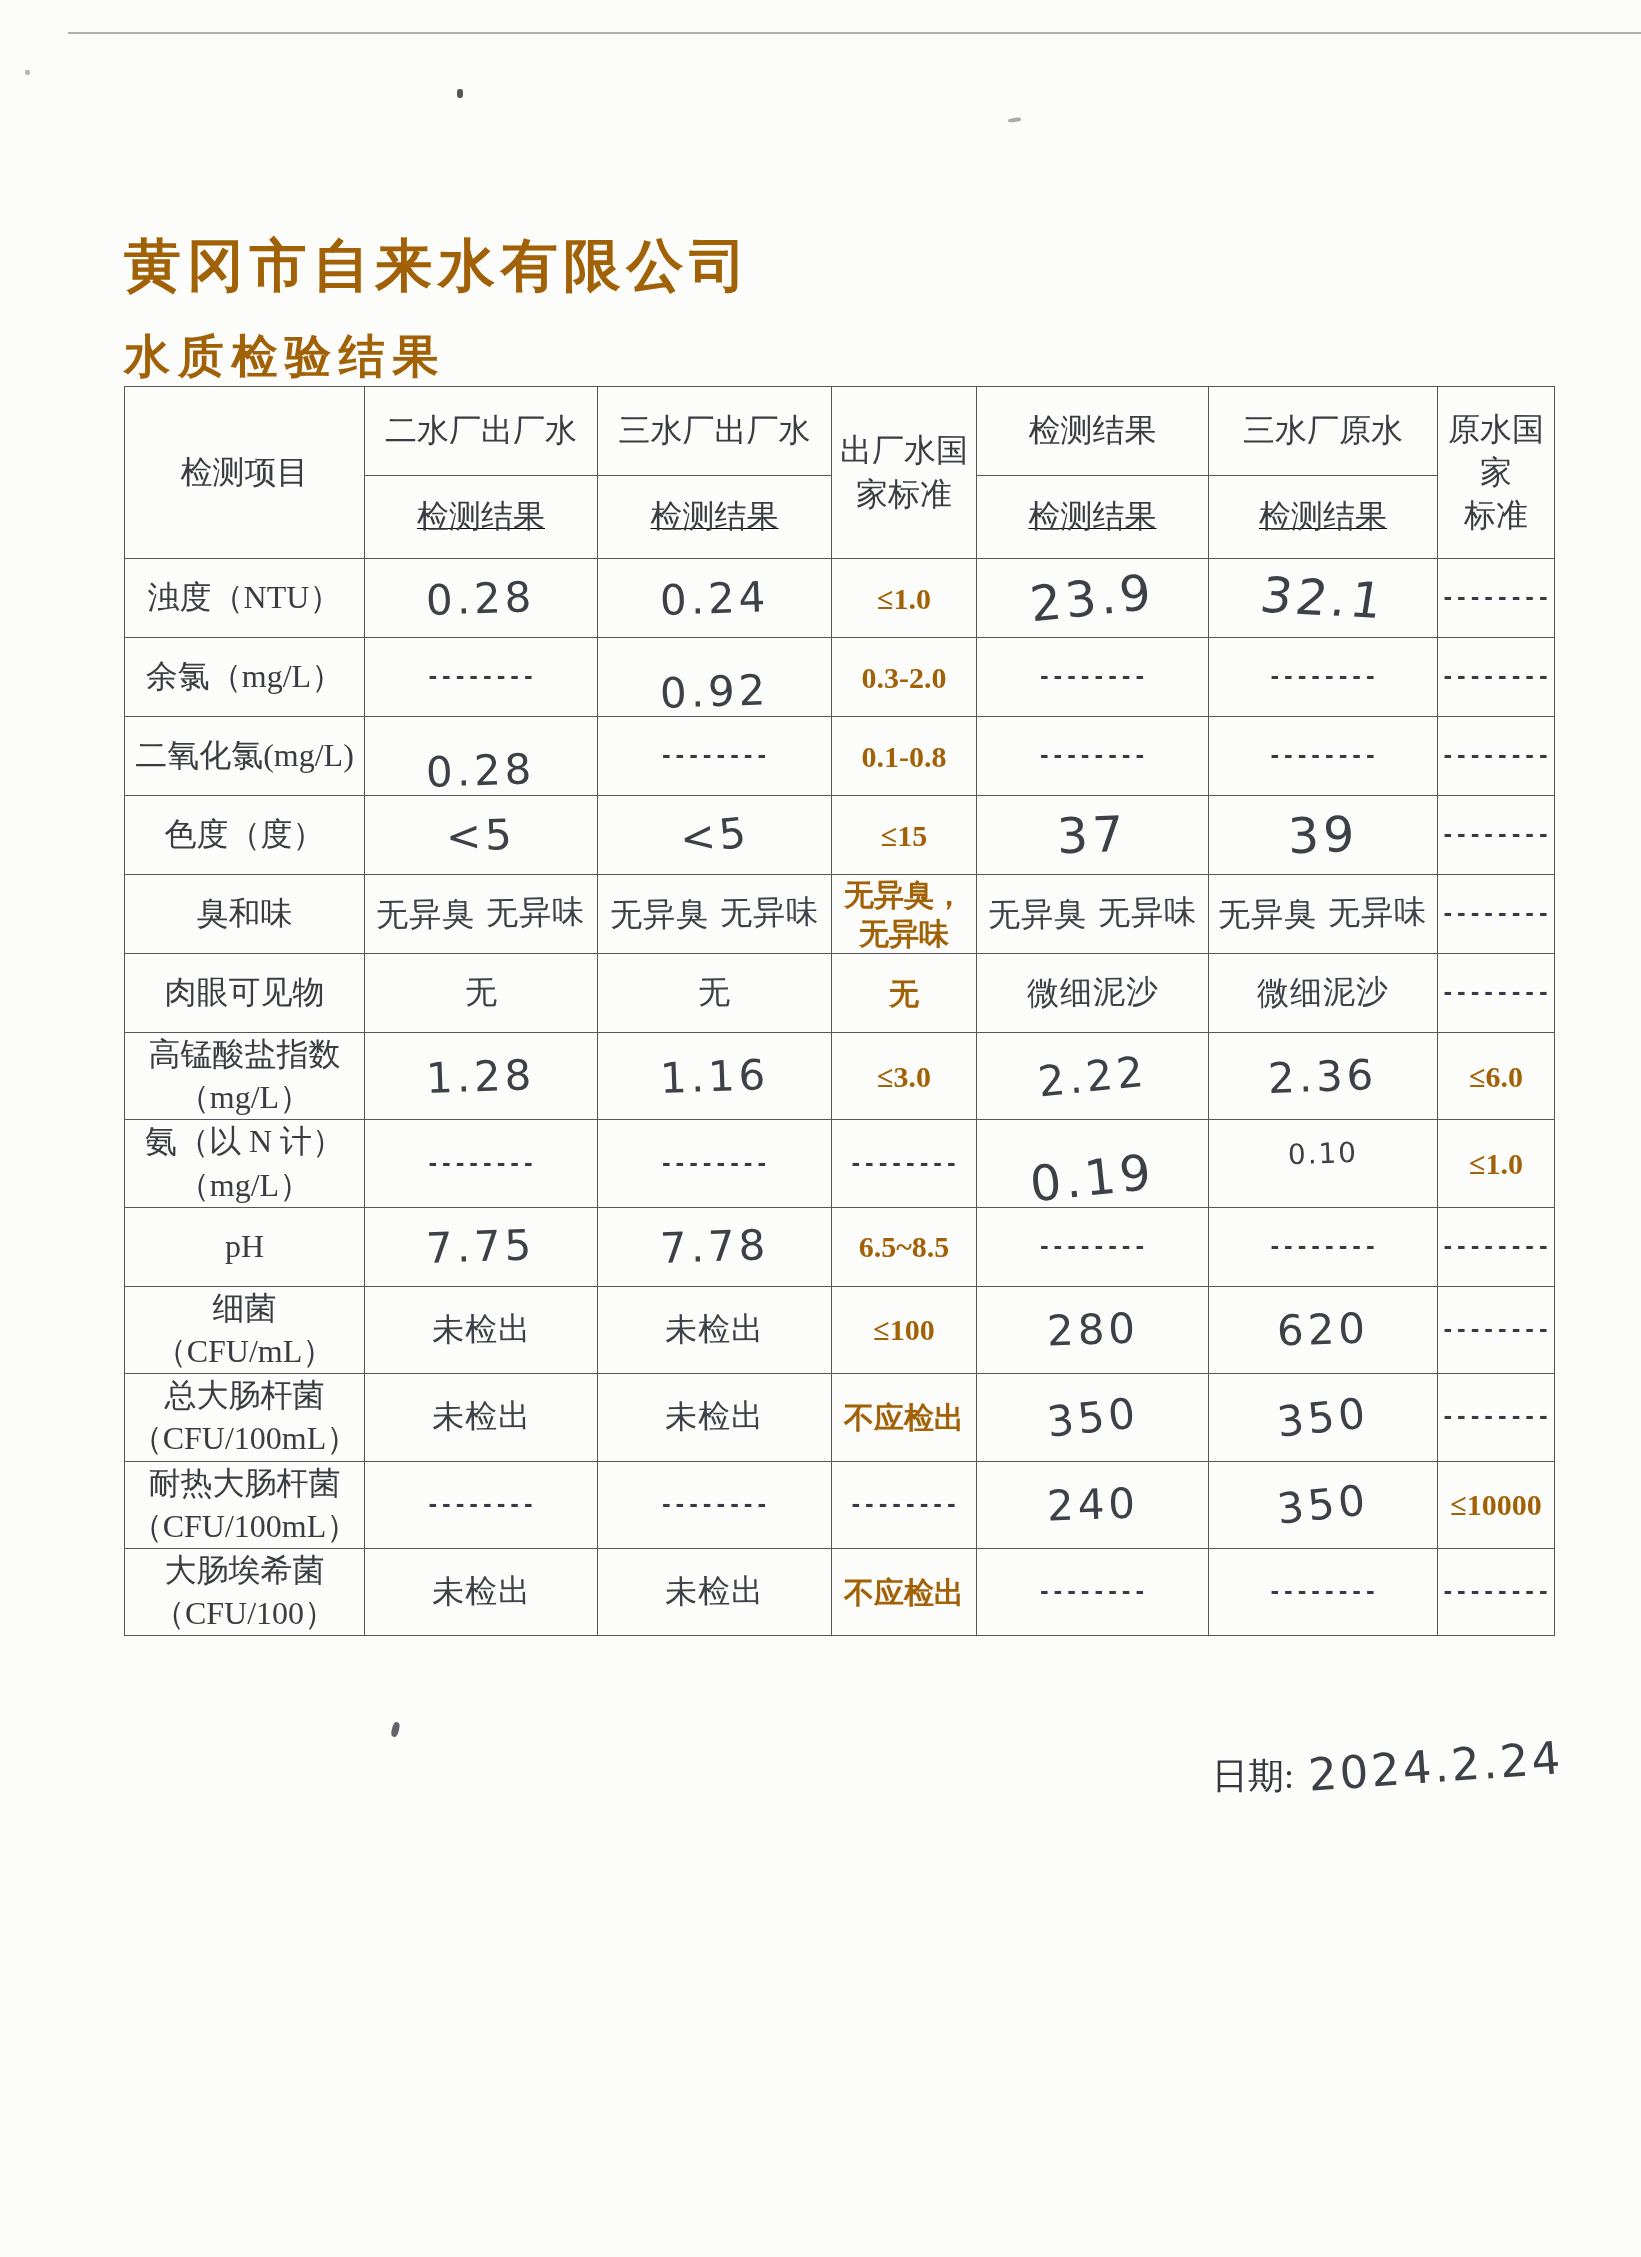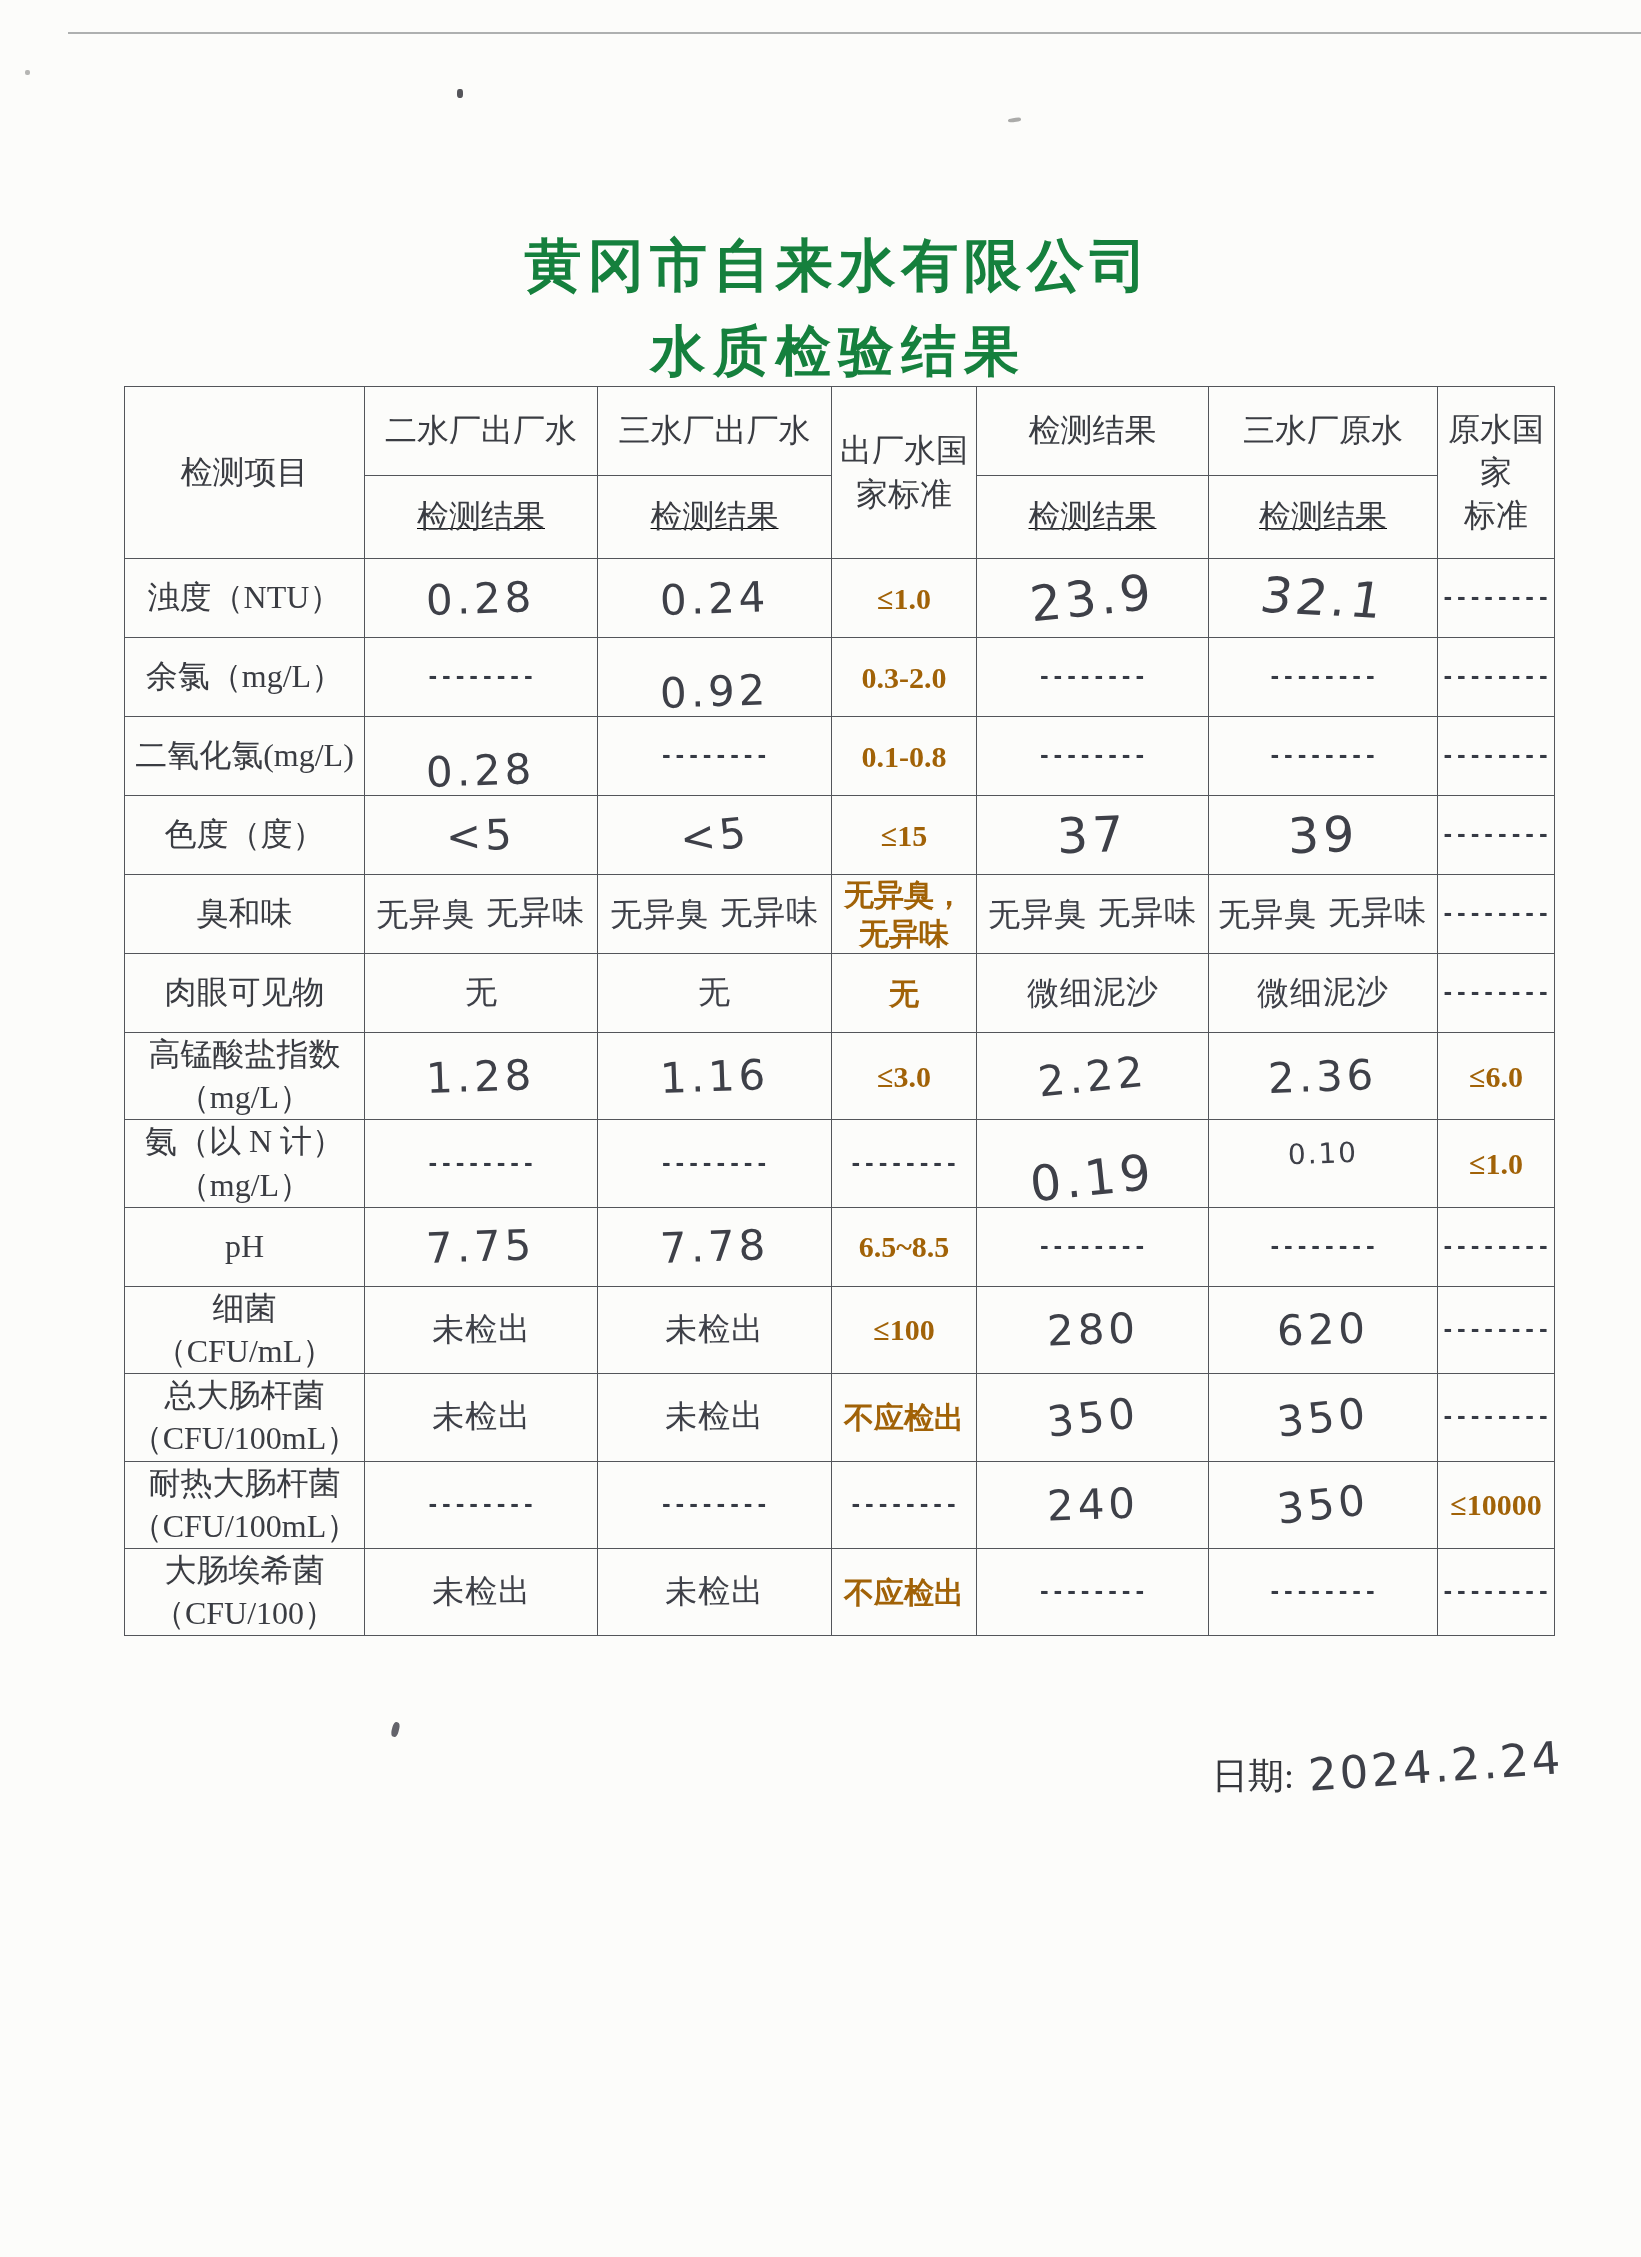--- a/index.html
+++ b/index.html
@@ -3,23 +3,23 @@
 <meta charset="utf-8">
 <style>
   html,body{margin:0;padding:0;}
   body{background:#e8e8e6;}
   #page{position:relative;width:1641px;height:2257px;background:#fcfcfa;overflow:hidden;
         font-family:"Liberation Serif",serif;}
   
   .scan-line{position:absolute;left:68px;top:32px;width:1574px;height:1.9px;background:#9a9c9e;opacity:.8;}
   .speck{position:absolute;background:#6a6a6e;border-radius:40%;}
   
-  #title-block{position:absolute;left:124px;top:228px;width:1429px;text-align:center;color:#15803d;}
+  #title-block{position:absolute;left:124px;top:228px;width:1429px;color:#a16207;}
   #title-block .t1{font-family:"Liberation Sans",sans-serif;font-weight:700;font-size:57px;letter-spacing:5.8px;}
-  #title-block .t2{font-family:"Liberation Sans",sans-serif;font-weight:700;font-size:55px;letter-spacing:7.7px;margin-top:10px;}
+  #title-block .t2{font-family:"Liberation Sans",sans-serif;font-weight:700;font-size:46px;letter-spacing:7.7px;margin-top:21px;}
   
   table#results{position:absolute;left:124px;top:386px;width:1429px;border-collapse:collapse;table-layout:fixed;}
   #results th,#results td{border:1.9px solid #53555a;text-align:center;vertical-align:middle;padding:0;background:transparent;}
   #results thead tr.h1{height:89px;}
   #results thead tr.h2{height:83px;text-decoration:underline;}
   #results tbody tr{height:79px;}
   .lbl{font-family:"Liberation Serif",serif;font-size:32px;font-weight:400;color:#3a3c42;white-space:pre-line;line-height:1.35;}
   .std{font-family:"Liberation Serif",serif;font-weight:700;font-size:30px;color:#a16207;white-space:pre-line;line-height:1.3;}
   .dash{font-family:"DejaVu Sans Mono",monospace;font-weight:700;font-size:21px;color:#363a44;letter-spacing:1px;}
   .hw{font-family:"DejaVu Sans",sans-serif;font-size:42px;color:#3e4048;letter-spacing:3.9px;display:inline-block;transform:rotate(-2deg);}

